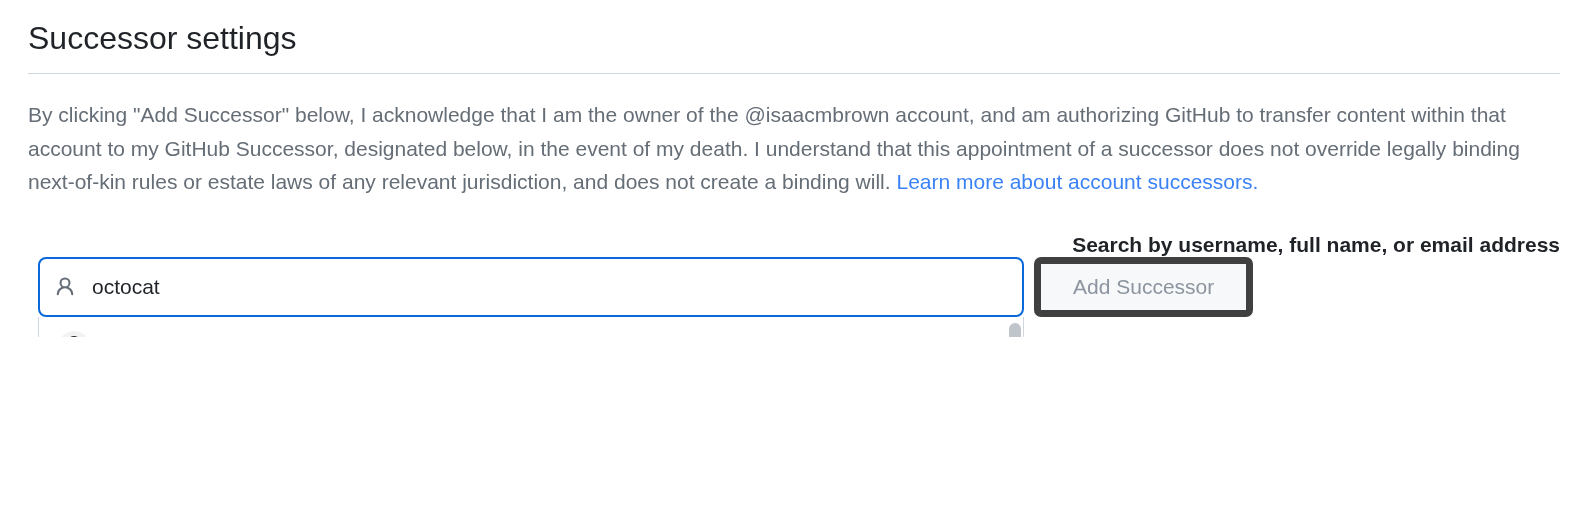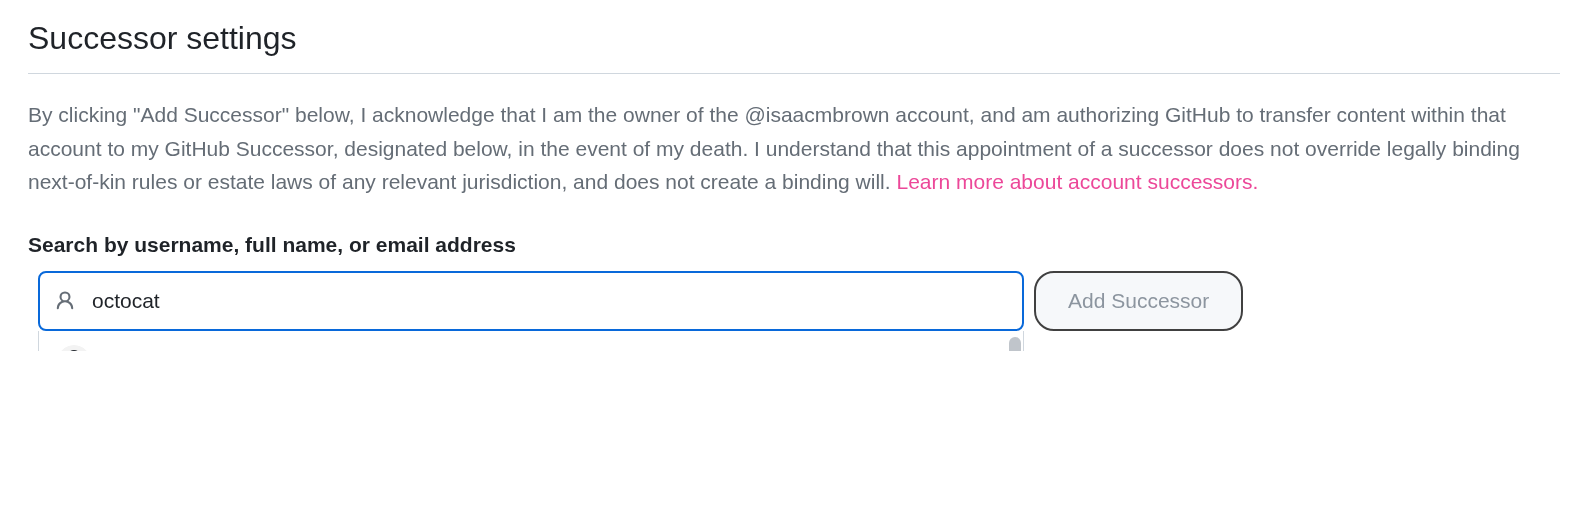--- a/index.html
+++ b/index.html
@@ -18,28 +18,28 @@
       border-bottom: 1px solid #d0d7de;
       margin-bottom: 24px;
     }
     .description {
       font-size: 21px;
       line-height: 1.6;
       color: #656d76;
       margin-bottom: 34px;
     }
     .description a {
-      color: #ec4899;
+      color: #3b82f6;
       text-decoration: none;
     }
     .field-label {
       font-size: 21px;
       font-weight: 600;
       color: #1f2328;
-      margin-bottom: 14px;
+      text-align: right;
     }
     .search-row {
       display: flex;
       align-items: stretch;
       gap: 0;
       position: relative;
       padding-left: 10px;
     }
     .search-box {
       position: relative;
@@ -66,22 +66,22 @@
       color: #656d76;
     }
     .add-button {
       height: 60px;
       padding: 0 32px;
       margin-left: 10px;
       font-size: 21px;
       font-weight: 500;
       color: #8c959f;
       background: #f6f8fa;
-      border: 2px solid #404040;
-      border-radius: 20px;
+      border: 7px solid #404040;
+      border-radius: 7px;
       cursor: not-allowed;
     }
     .dropdown {
       position: absolute;
       top: 60px;
       left: 0;
       width: 986px;
       background: #ffffff;
       border: 1px solid #d0d7de;
       border-top: none;

